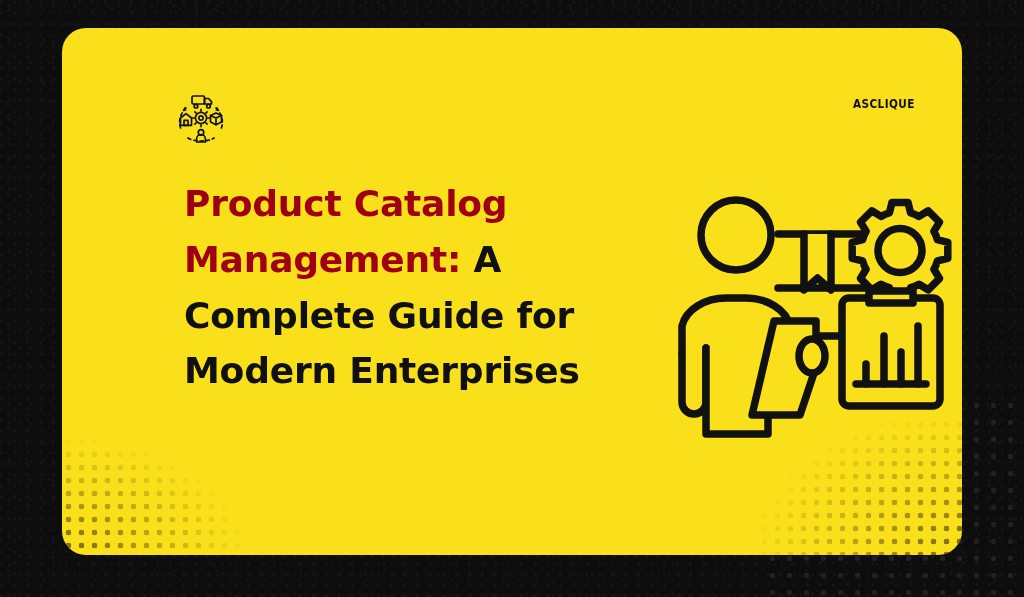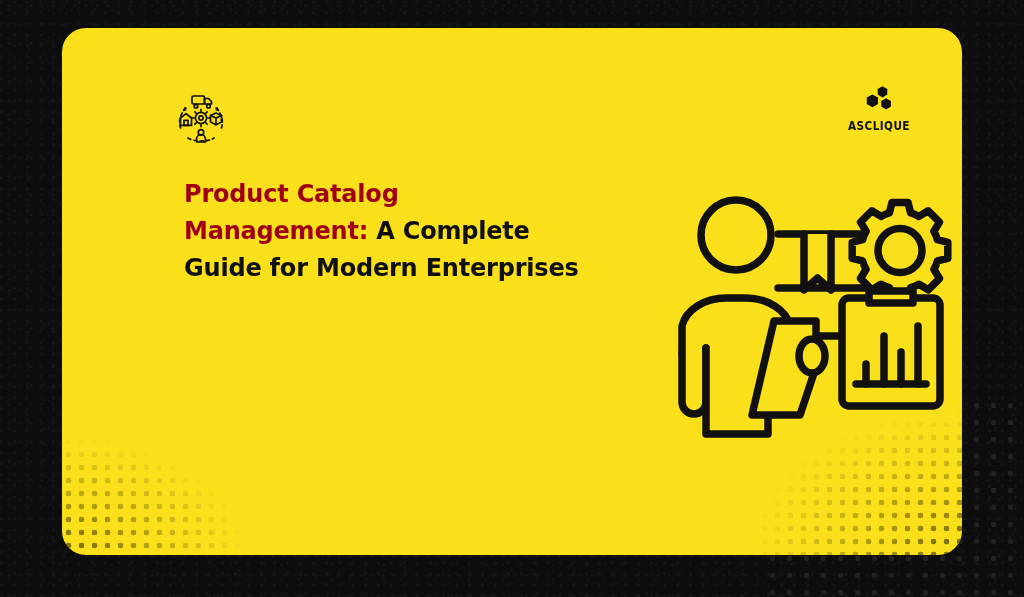--- a/index.html
+++ b/index.html
@@ -88,21 +88,21 @@
     top: 60px;
     width: 62px;
     height: 62px;
   }
   #logo {
     position: absolute;
     right: 57px;
     top: 57px;
     width: 52px;
     display: flex;
-    flex-direction: column;
+    flex-direction: row;
     align-items: center;
   }
   #logo-mark { width: 34px; height: 30px; display: block; }
   #logo-word {
     margin-top: 3px;
     font-family: "DejaVu Sans", sans-serif;
     font-weight: 700;
     font-size: 10.5px;
     letter-spacing: .4px;
     color: #111;
@@ -112,21 +112,21 @@
   }
 
   
   #headline {
     position: absolute;
     left: 122px;
     top: 148px;
     width: 400px;
     font-family: "DejaVu Sans", sans-serif;
     font-weight: 700;
-    font-size: 24px;
+    font-size: 36px;
     line-height: 1.55;
     letter-spacing: -0.2px;
     color: #101010;
     margin: 0;
   }
   #headline .accent { color: #9E0011; }
 
   
   #illustration {
     position: absolute;

